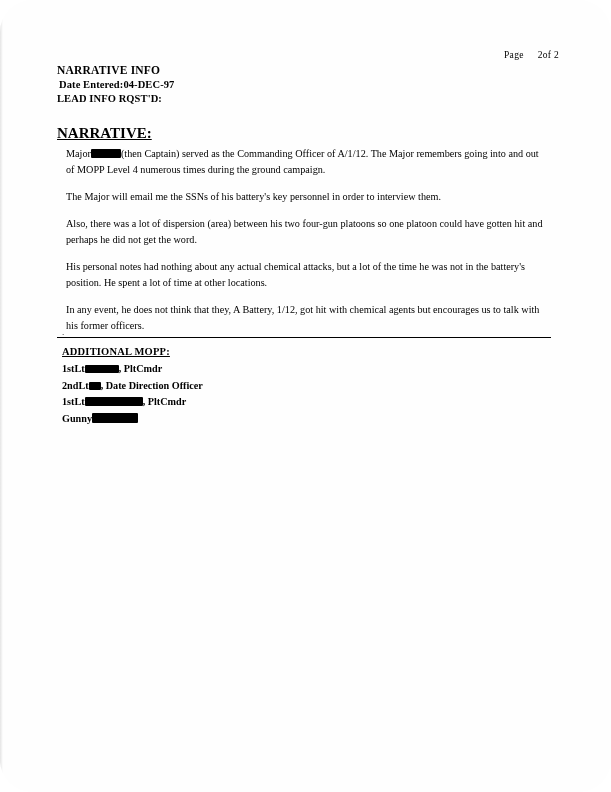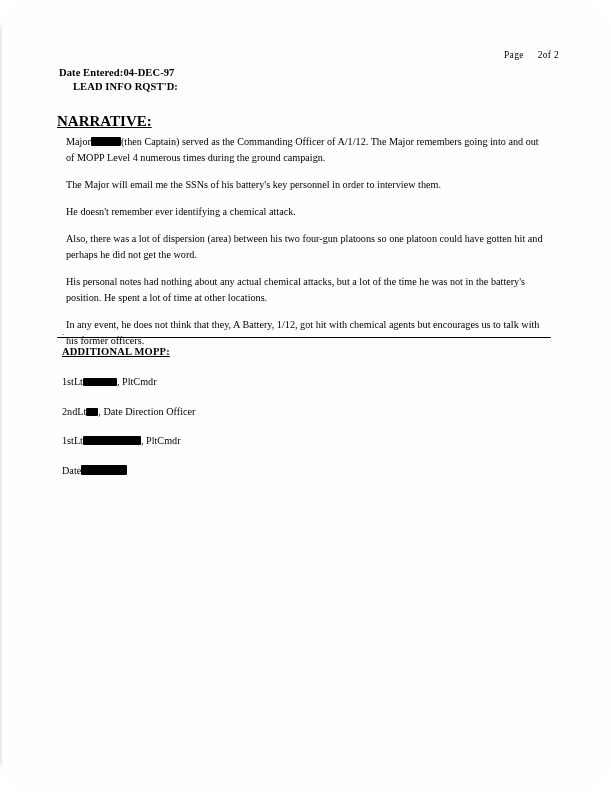--- a/index.html
+++ b/index.html
@@ -45,21 +45,21 @@
     font-weight: bold;
     font-size: 10.5px;
     margin-top: 3px;
     margin-left: 2px;
     letter-spacing: 0.1px;
   }
   .sub-line2 {
     font-weight: bold;
     font-size: 10.5px;
     margin-top: 3px;
-    margin-left: 16px;
+    margin-left: 0px;
     letter-spacing: 0.1px;
   }
 
   .narrative-header {
     font-weight: bold;
     font-size: 15px;
     margin-top: 21px;
     text-decoration: underline;
     display: inline-block;
   }
@@ -105,22 +105,23 @@
   .leads-title {
     font-weight: bold;
     font-size: 10.5px;
     text-decoration: underline;
     display: inline-block;
     letter-spacing: 0.2px;
   }
   .lead-row {
     font-size: 10.2px;
     line-height: 12.5px;
-    margin-top: 17px;
+    margin-top: 4px;
     white-space: nowrap;
+    font-weight: bold;
   }
   .r1 { width: 34px; height: 8px; }
   .r2 { width: 12px; height: 8px; }
   .r3 { width: 58px; height: 9px; }
   .r4 { width: 46px; height: 10px; }
 
   .edge-shadow {
     position: absolute;
     left: 0; top: 0; bottom: 0;
     width: 3px;
@@ -134,31 +135,31 @@
 <div class="page">
 
   <div class="edge-shadow"></div>
 
   <div class="page-number">
     <span class="lbl">Page</span><span>2of 2</span>
   </div>
 
   <div class="doc">
 
+    <div class="section-title">NARRATIVE INFO</div>
     <div class="sub-line">Date Entered:04-DEC-97</div>
     <div class="sub-line2">LEAD INFO RQST'D:</div>
 
     <div class="narrative-header">NARRATIVE:</div>
 
     <div class="para first">
       <span>Major</span><span class="redact r-major"></span><span>(then Captain) served as the Commanding Officer of A/1/12.  The Major remembers going into and out of MOPP Level 4 numerous times during the ground campaign.</span>
     </div>
 
     <div class="para">The Major will email me the SSNs of his battery's key personnel in order to interview them.</div>
-    <div class="para">He doesn't remember ever identifying a chemical attack.</div>
     <div class="para">Also,  there was a lot of dispersion (area) between his two four-gun platoons so one platoon could have gotten hit and perhaps he did not get the word.</div>
     <div class="para">His personal notes had nothing about any actual chemical attacks, but a lot of the time he was not in the battery's position.  He spent a lot of time at other locations.</div>
     <div class="para">In any event,  he does not think that they, A Battery, 1/12,  got hit with chemical agents but encourages us to talk with his former officers.</div>
 
   </div>
 
   <div class="tick">.</div>
   <div class="divider"></div>
 
   <div class="leads">
@@ -167,17 +168,17 @@
     <div class="lead-row">
       <span>1stLt</span><span class="redact r1"></span><span>, PltCmdr</span>
     </div>
     <div class="lead-row">
       <span>2ndLt</span><span class="redact r2"></span><span>, Date Direction Officer</span>
     </div>
     <div class="lead-row">
       <span>1stLt</span><span class="redact r3"></span><span>,  PltCmdr</span>
     </div>
     <div class="lead-row">
-      <span>Date</span><span class="redact r4"></span><span></span>
+      <span>Gunny</span><span class="redact r4"></span><span></span>
     </div>
   </div>
 
 </div>
 
 </body></html>

